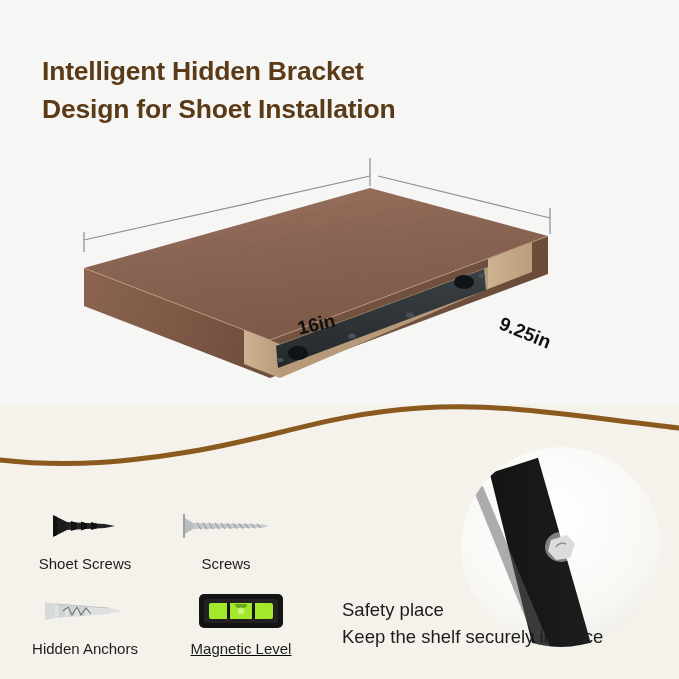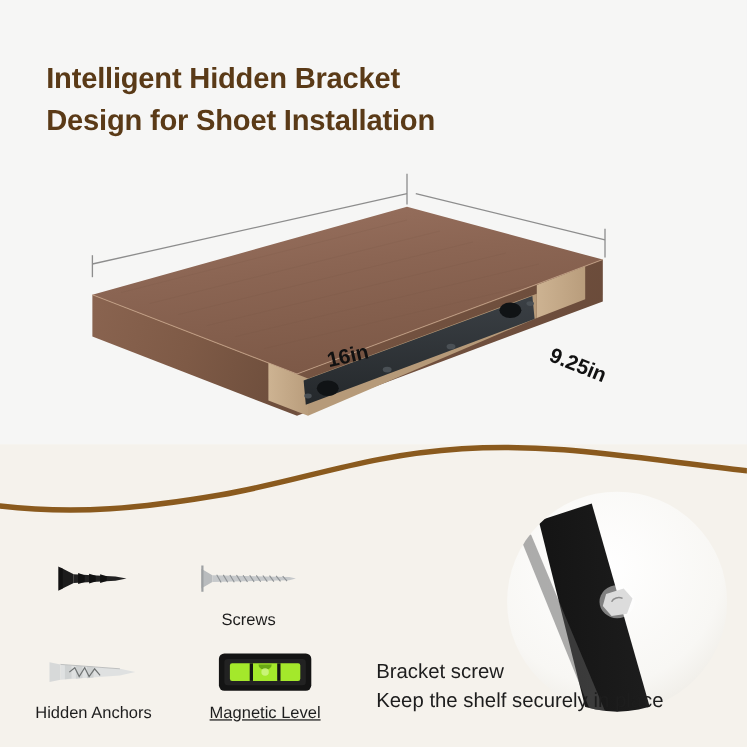--- a/index.html
+++ b/index.html
@@ -147,20 +147,21 @@
         <path d="M18,7 L18,27 L30,21 L30,13 Z" fill="#1c1c1c"></path>
         <path d="M30,13 L68,15 L78,17 L68,19 L30,21 Z" fill="#222"></path>
         <g fill="#111">
           <path d="M34,12 L40,14 L40,20 L34,22 Z"></path>
           <path d="M44,12.5 L50,14.4 L50,19.6 L44,21.5 Z"></path>
           <path d="M54,13 L60,14.8 L60,19.2 L54,21 Z"></path>
         </g>
         <path d="M16,6 L16,28 L20,26 L20,8 Z" fill="#111"></path>
       </svg>
     </div>
+    <div class="hw-label">Shoet Screws</div>
   </div>
 
   <div class="hw" id="hw-1">
     <div class="hw-icon">
       <svg width="110" height="34" viewBox="0 0 110 34">
         <path d="M12,8 L12,26 L22,20 L22,14 Z" fill="#b9bcbe"></path>
         <path d="M12,5 L14,5 L14,29 L12,29 Z" fill="#9ea1a3"></path>
         <path d="M22,14 L92,15.5 L98,17 L92,18.5 L22,20 Z" fill="#c6c9cb"></path>
         <g stroke="#8e9295" stroke-width="1" fill="none">
           <path d="M26,13.5 L30,20.5"></path>
@@ -235,17 +236,17 @@
         <polygon points="30,196 74,6 124,14 86,208" fill="url(#barG)" transform="rotate(-27 104 104)"></polygon>
         <polygon points="36,196 52,12 62,14 48,202" fill="#5d5d5d" opacity="0.5" transform="rotate(-27 104 104)"></polygon>
         <ellipse cx="104" cy="104" rx="16" ry="15" fill="#ffffff" opacity="0.45"></ellipse>
         <path d="M94,97 L110,92 L118,101 L113,115 L99,117 L91,108 Z" fill="#dcdcdc"></path>
         <path d="M99,104 a7,6 0 0 1 10,-3" fill="none" stroke="#8e8e8e" stroke-width="1.4"></path>
       </g>
     </svg>
   </div>
 
   <div class="safety">
-    <div class="safety-line">Bracket screw</div>
+    <div class="safety-line">Safety place</div>
     <div class="safety-line">Keep the shelf securely in place</div>
   </div>
 
 </div>
 
 </body></html>

